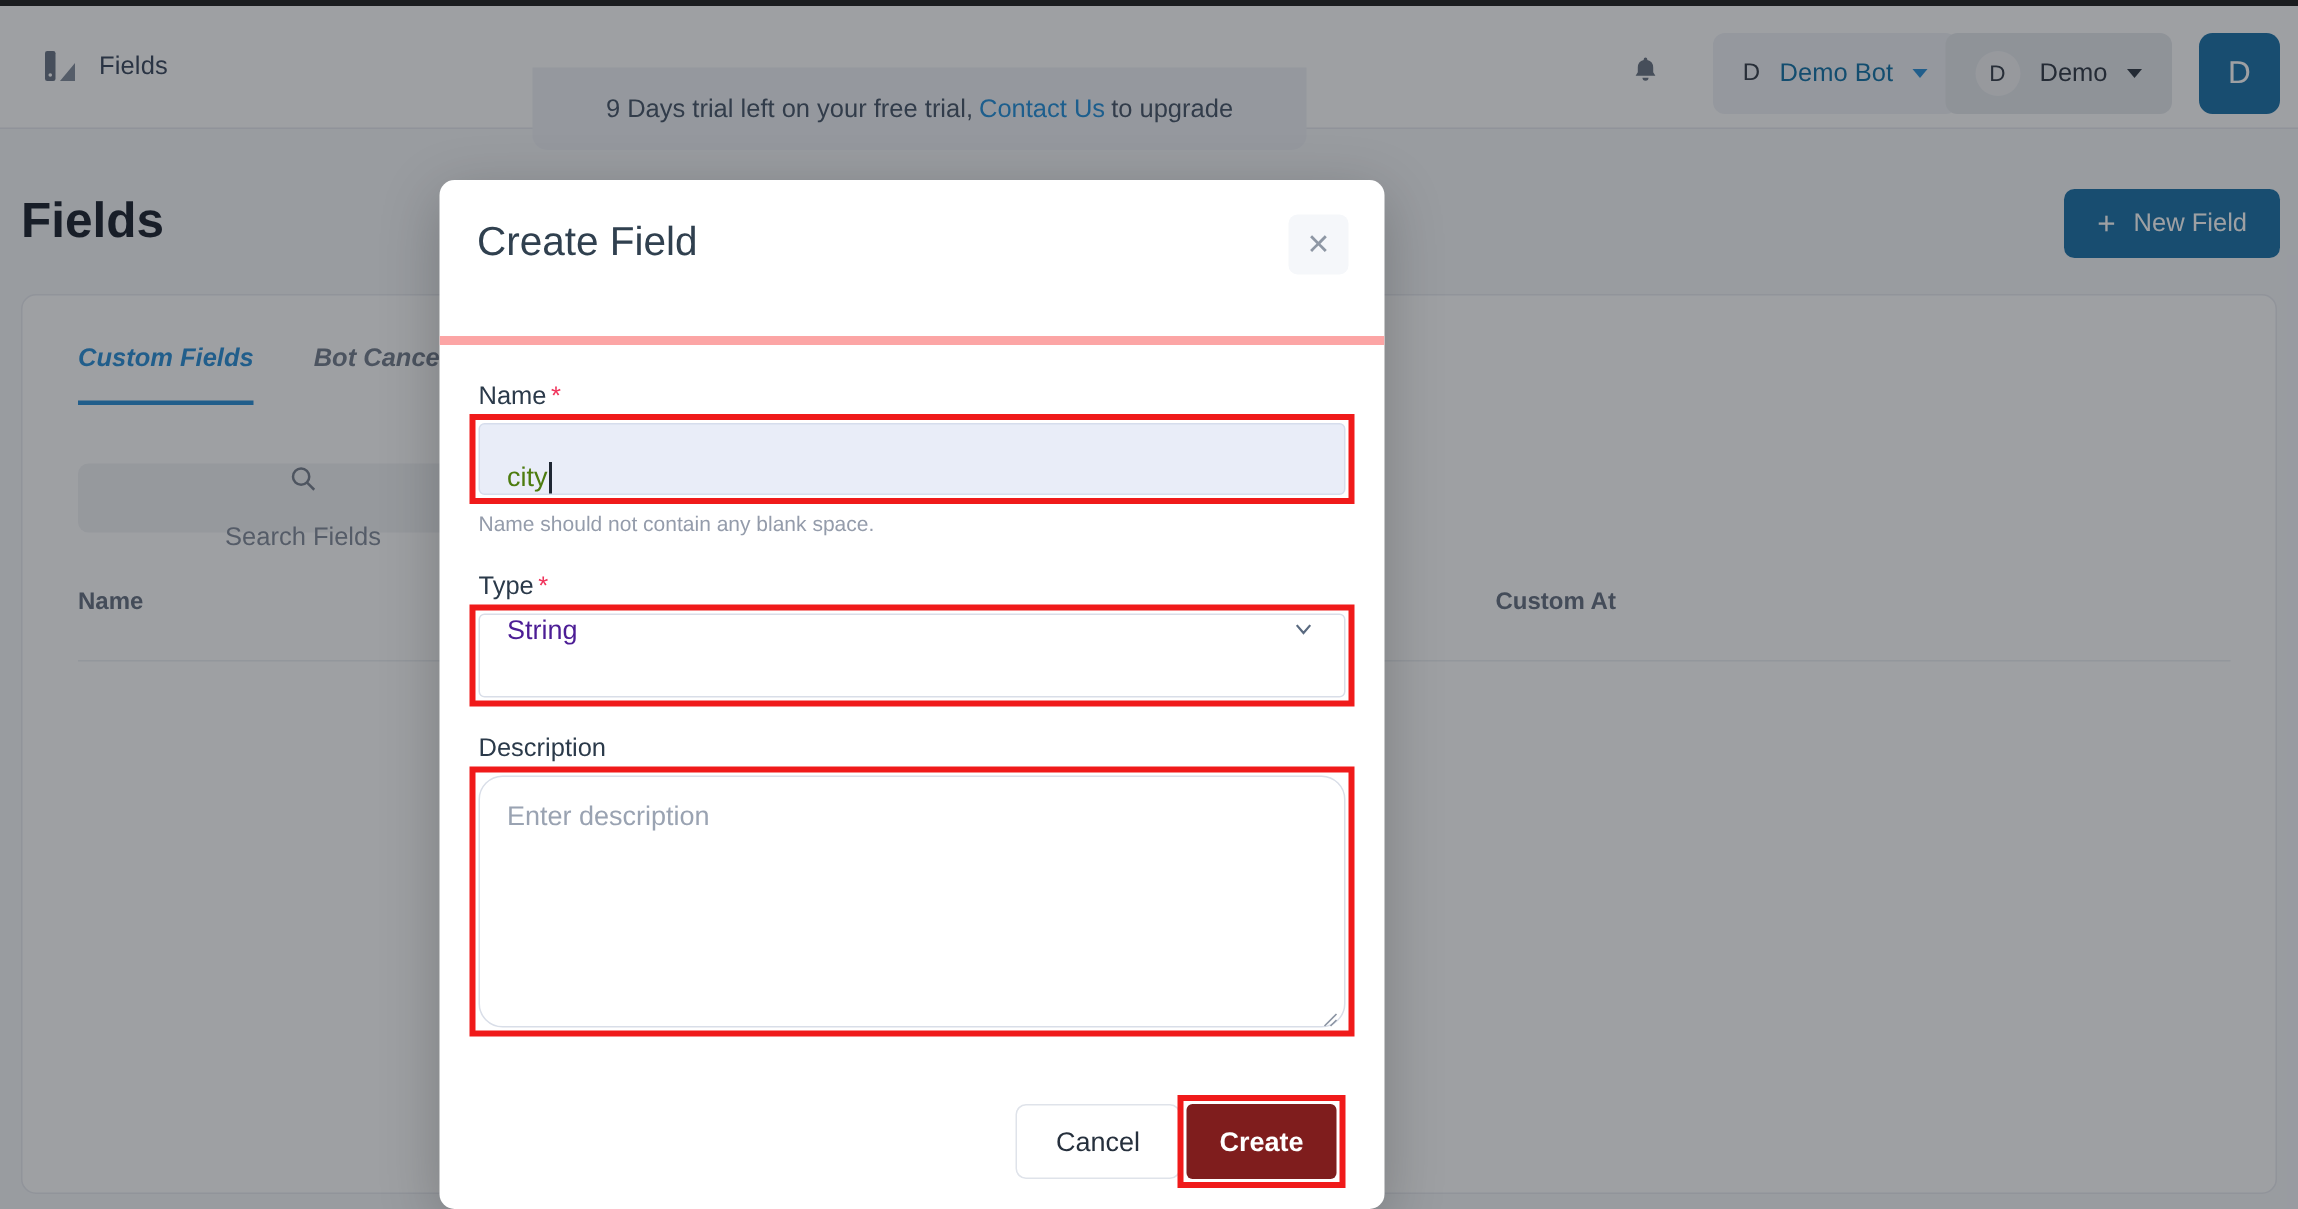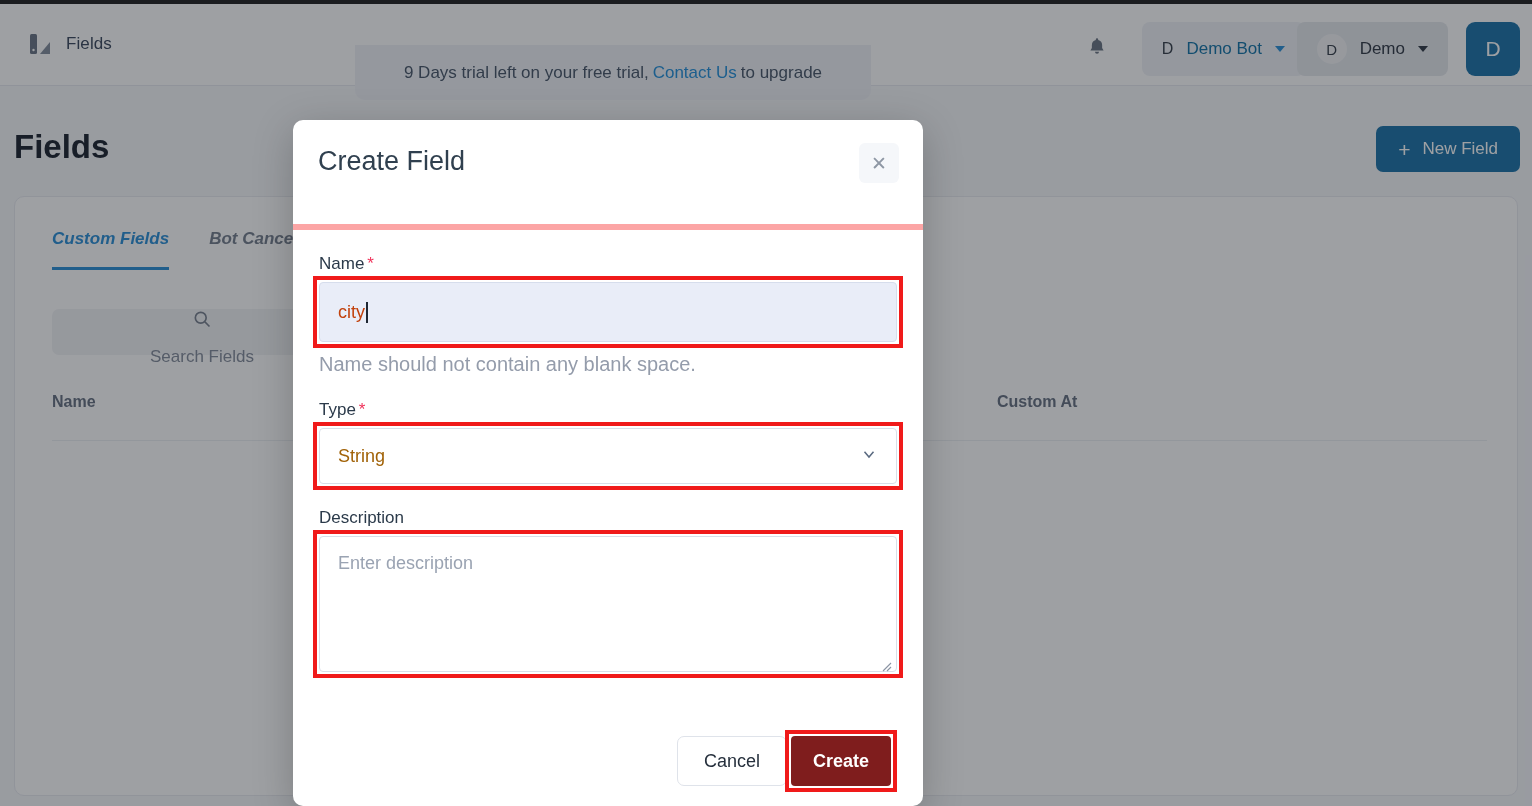--- a/index.html
+++ b/index.html
@@ -190,54 +190,54 @@
 
   .hl { position: relative; }
   .hl::after {
     content: ""; position: absolute;
     left: -6px; top: -6px; right: -6px; bottom: -6px;
     border: 4px solid #f01a1a;
     pointer-events: none;
   }
 
   .text-input {
-    width: 100%; height: 60px;
+    width: 100%; height: 48px;
     background: #e9edf8;
     border: 1px solid #d6ddec;
     border-radius: 4px;
     padding: 0 18px;
-    font-size: 18px; color: #c2410c;
+    font-size: 18px; color: #4d7c0f;
     font-family: "Liberation Sans", sans-serif;
     outline: none;
-    display: flex; align-items: center;
+    display: flex; align-items: flex-end;
   }
   .caret-bar {
     display: inline-block; width: 1.5px; height: 21px;
     background: #1f2733; margin-left: 1px;
     vertical-align: middle;
   }
   .hint {
-    margin-top: 11px; font-size: 20px; color: #949cab;
+    margin-top: 11px; font-size: 14px; color: #949cab;
   }
 
   .select-input {
     width: 100%; height: 56px;
     background: #ffffff;
     border: 1px solid #d9dee8;
     border-radius: 4px;
     padding: 0 18px;
-    display: flex; align-items: center; justify-content: space-between;
-    font-size: 18px; color: #a16207;
+    display: flex; align-items: flex-start; justify-content: space-between;
+    font-size: 18px; color: #4c1d95;
   }
 
   .textarea-input {
-    width: 100%; height: 136px;
+    width: 100%; height: 168px;
     background: #ffffff;
     border: 1px solid #d9dee8;
-    border-radius: 4px;
+    border-radius: 16px;
     padding: 16px 18px;
     font-size: 18px; color: #9aa3b2;
     position: relative;
     resize: none;
     font-family: "Liberation Sans", sans-serif;
   }
   .resize-grip {
     position: absolute; right: 4px; bottom: 3px;
     width: 12px; height: 12px;
     color: #8b94a3;

